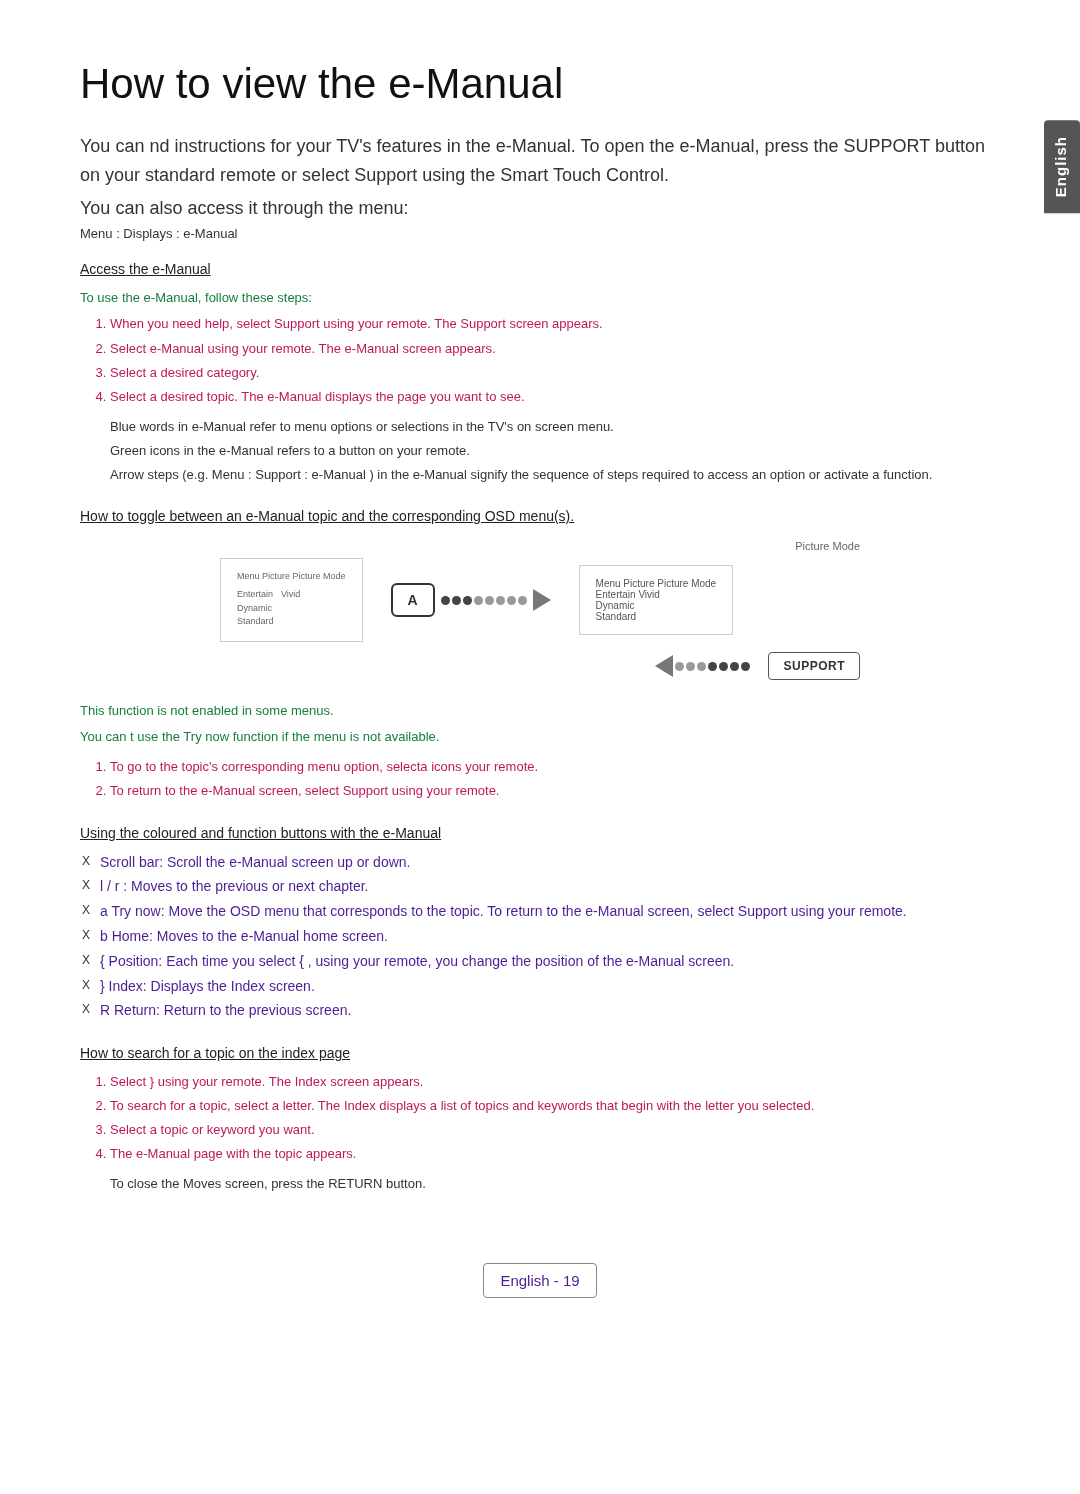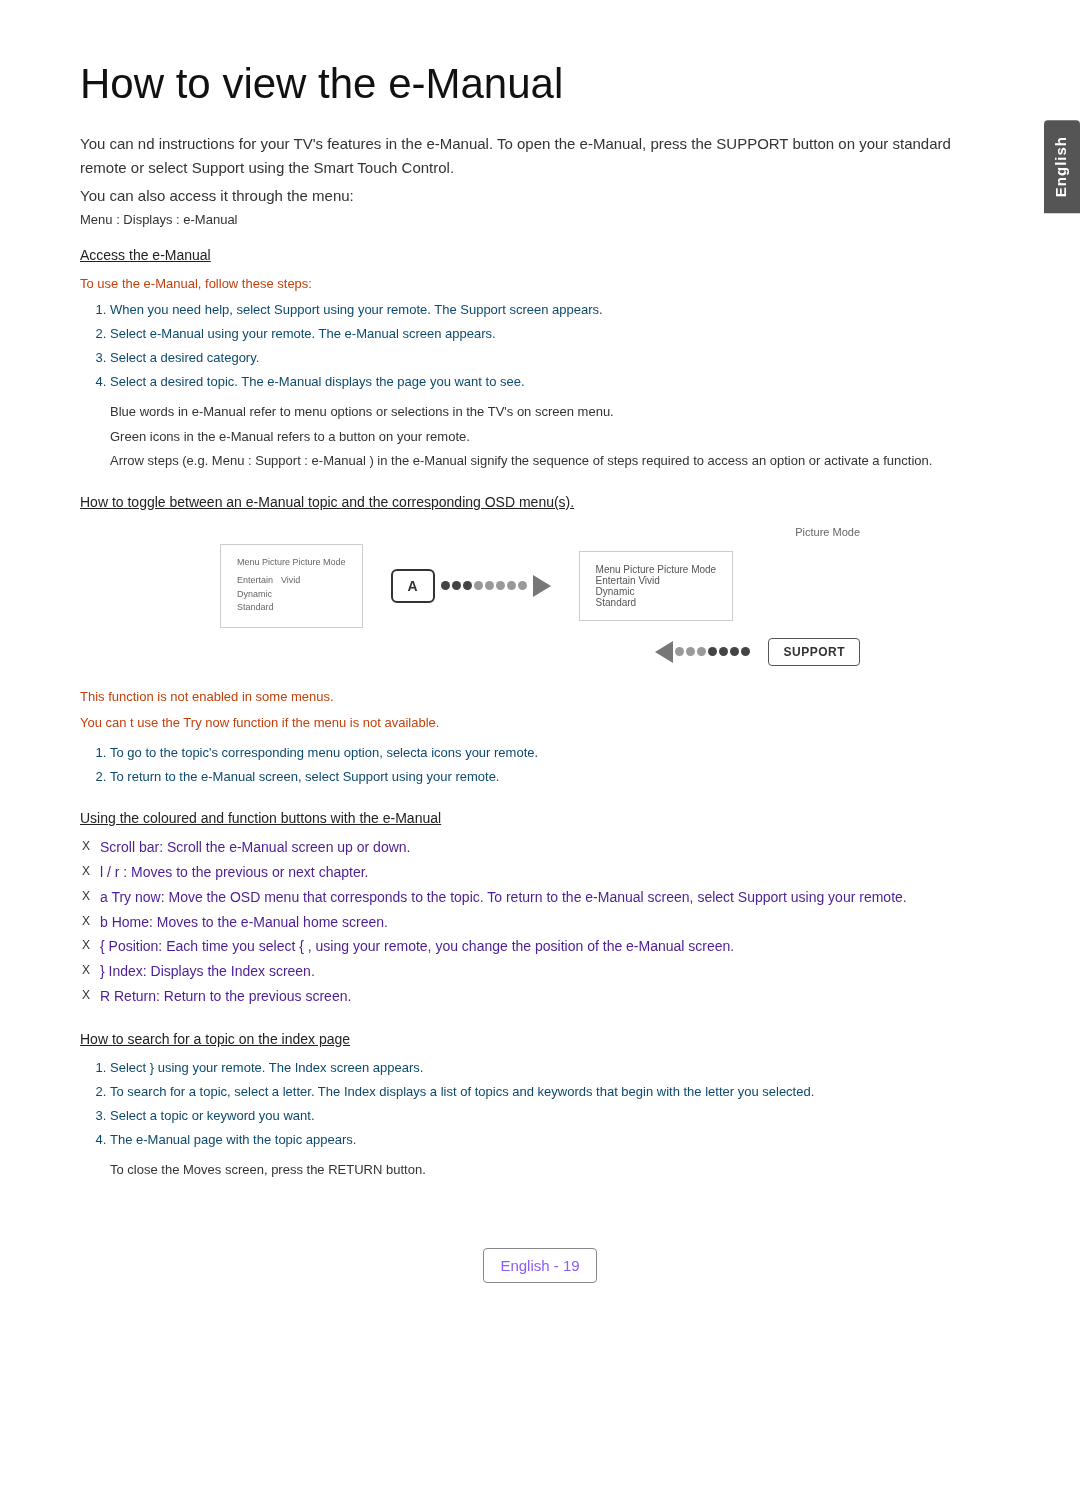--- a/index.html
+++ b/index.html
@@ -42,21 +42,21 @@
     .page-title {
       font-size: 42px;
       font-weight: 300;
       margin-bottom: 24px;
       color: #111;
       border-bottom: none;
     }
 
     
     .intro-text {
-      font-size: 15px;
+      font-size: 18px;
       line-height: 1.6;
       margin-bottom: 4px;
       color: #333;
     }
 
     .menu-path {
       font-size: 13px;
       margin-bottom: 20px;
       color: #333;
     }
@@ -68,33 +68,33 @@
       text-decoration: underline;
       margin-top: 18px;
       margin-bottom: 10px;
       color: #222;
     }
 
     .body-text {
       font-size: 13px;
       line-height: 1.7;
       margin-bottom: 4px;
-      color: #c2410c;
+      color: #15803d;
     }
 
     
     ol.main-list {
       margin-left: 30px;
       margin-bottom: 8px;
     }
 
     ol.main-list li {
       font-size: 13px;
       line-height: 1.7;
-      color: #0c4a6e;
+      color: #be185d;
       margin-bottom: 2px;
     }
 
     .indent-text {
       margin-left: 30px;
       font-size: 13px;
       line-height: 1.7;
       color: #333;
       margin-bottom: 2px;
     }
@@ -197,21 +197,21 @@
       align-items: center;
       font-size: 15px;
       color: #333;
     }
 
     .footer-box {
       border: 1.5px solid #888;
       border-radius: 4px;
       padding: 8px 16px;
       font-size: 15px;
-      color: #8b5cf6;
+      color: #4c1d95;
     }
 
     .dots-line {
       display: flex;
       align-items: center;
       gap: 2px;
     }
 
     .dl-dot {
       width: 9px;

